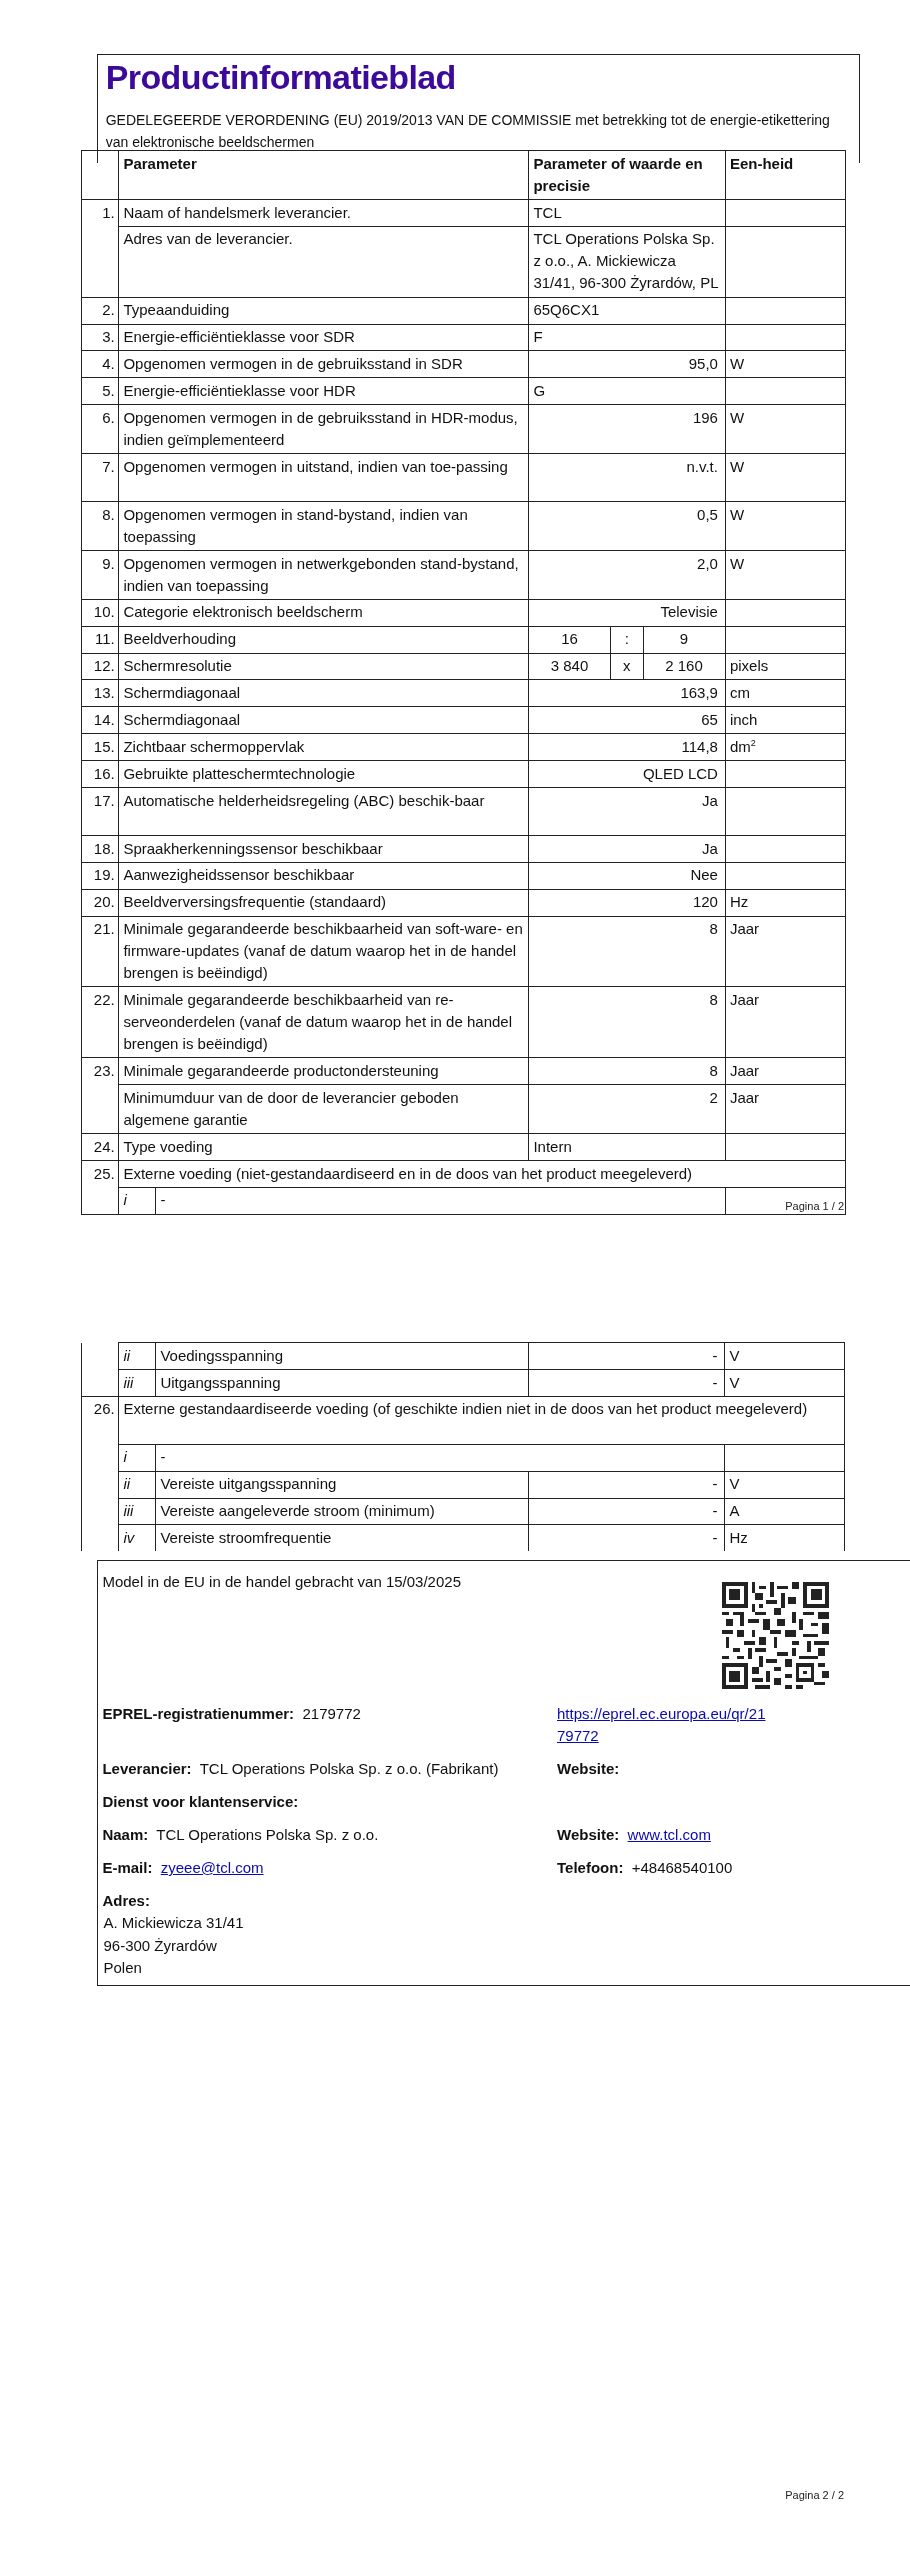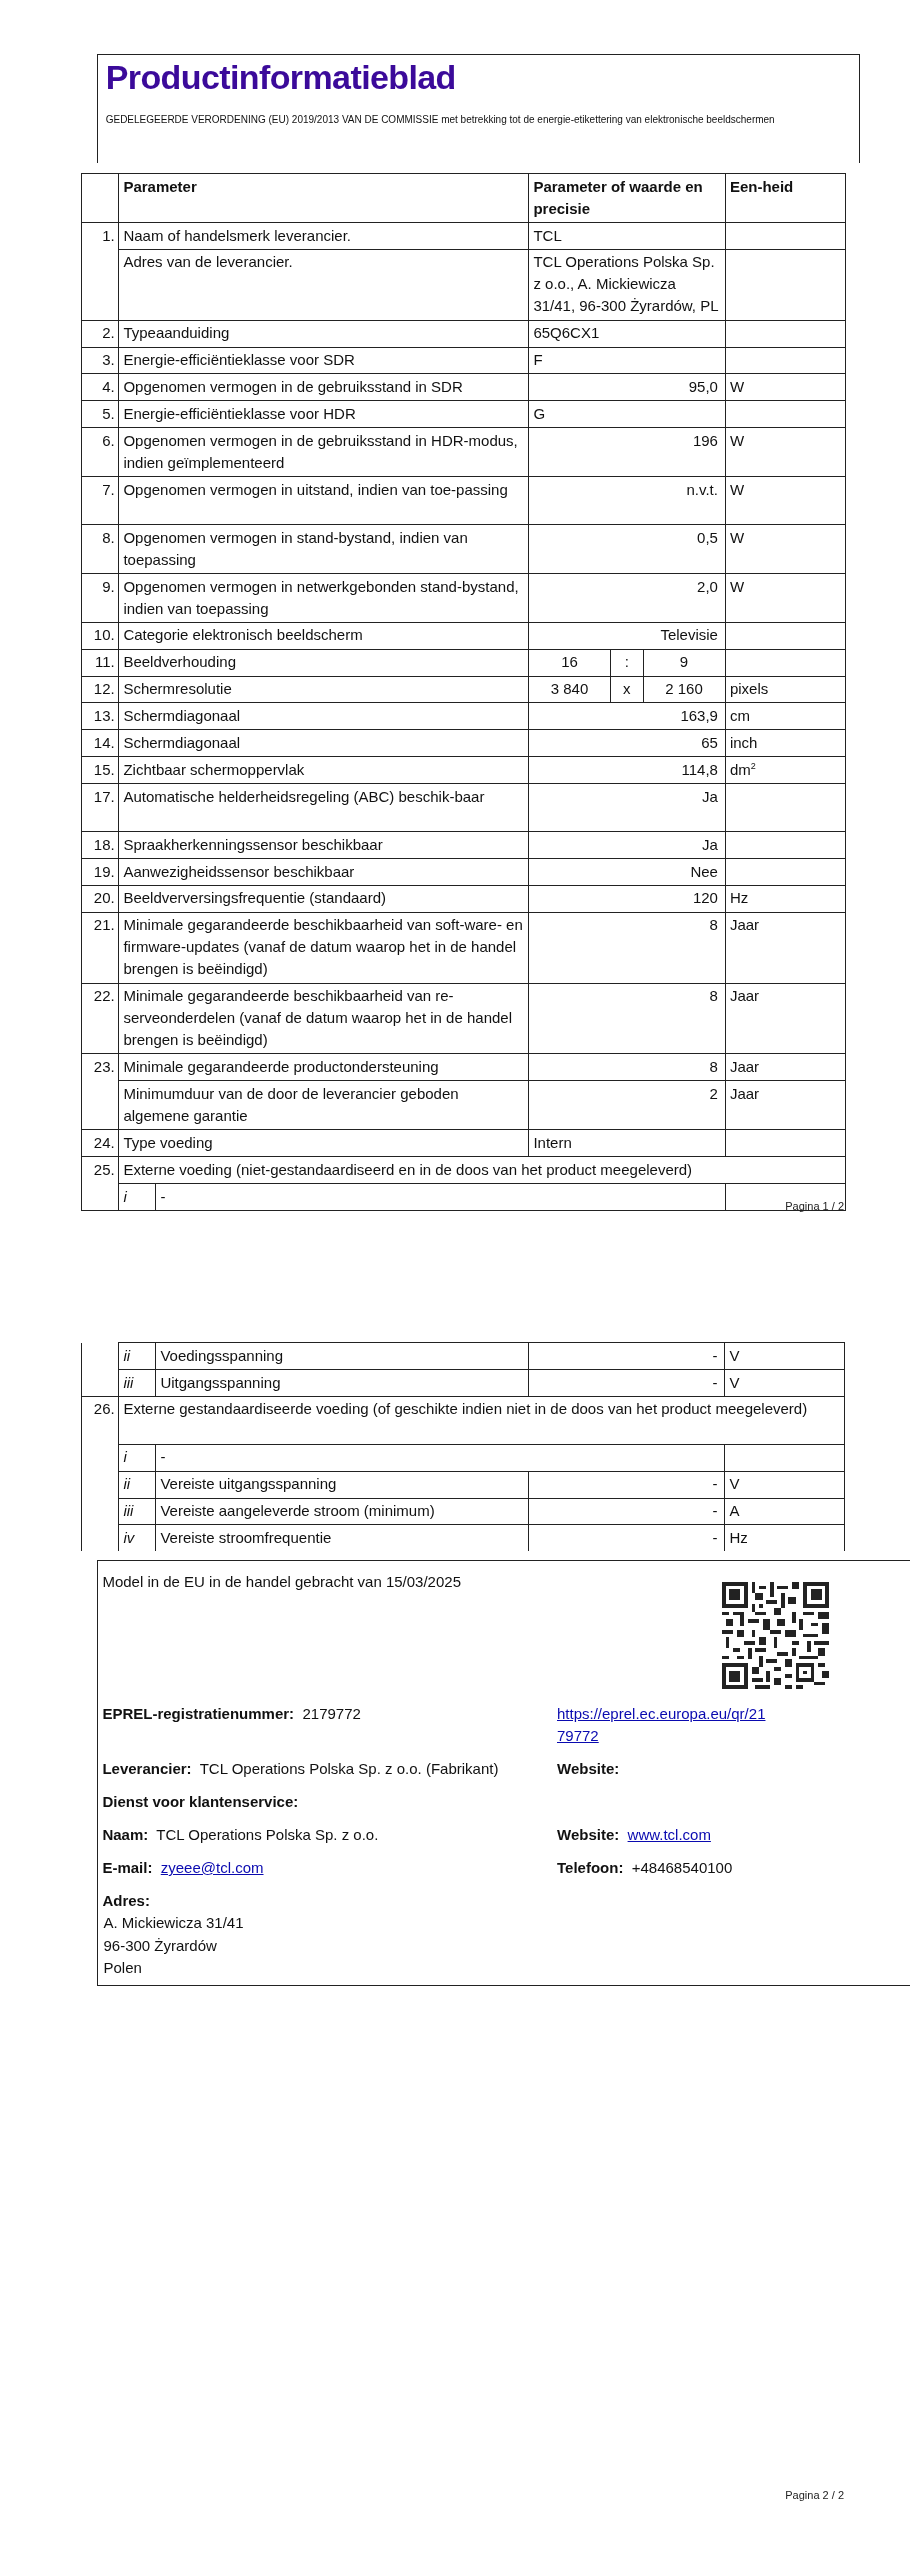--- a/index.html
+++ b/index.html
@@ -13,21 +13,21 @@
     left: 81px; top: 54px; width: 763px; height: 109px;
     border: 1.1px solid #222; border-bottom: none; box-sizing: border-box;
   }
   .title {
     position: absolute; left: 7.7px; top: 3.3px;
     font-size: 34px; font-weight: bold; color: #3b0a9a; letter-spacing: -0.6px;
     font-family: "Liberation Sans", sans-serif;
   }
   .subtitle {
     position: absolute; left: 7.7px; top: 54px; width: 738px;
-    font-size: 10px; line-height: 22px; color: #111;
+    font-size: 14px; line-height: 22px; color: #111;
   }
   
   table.pif {
     position: absolute; left: 81px; width: 764px;
     border-collapse: collapse; table-layout: fixed;
     font-size: 15px; line-height: 22px;
   }
   table.pif td {
     border: 1.1px solid #222; padding: 1.7px 4.4px 2.2px 4.4px; vertical-align: top;
     overflow: hidden; box-sizing: border-box;
@@ -53,21 +53,21 @@
   .qr { position: absolute; left: 624px; top: 21px; width: 107px; height: 107px; }
 </style>
 </head>
 <body>
 
 <div class="abs hdr-box">
   <div class="title">Productinformatieblad</div>
   <div class="subtitle">GEDELEGEERDE VERORDENING (EU) 2019/2013 VAN DE COMMISSIE met betrekking tot de energie-etikettering van elektronische beeldschermen</div>
 </div>
 
-<table class="pif" style="top:173px;">
+<table class="pif" style="top:150px;">
   <colgroup>
     <col style="width:37px">
       <col style="width:37px">
       <col style="width:373px">
     <col style="width:82px">
       <col style="width:32.5px">
       <col style="width:82px">
     <col style="width:120px">
   </colgroup>
   <tbody>
@@ -170,20 +170,26 @@
     <td class="num">14.</td>
     <td colspan="2">Schermdiagonaal</td>
     <td colspan="3" class="r">65</td>
     <td>inch</td>
   </tr>
   <tr style="height:26px">
     <td class="num">15.</td>
     <td colspan="2">Zichtbaar schermoppervlak</td>
     <td colspan="3" class="r">114,8</td>
     <td><span>dm</span><sup>2</sup></td>
+  </tr>
+  <tr style="height:26px">
+    <td class="num">16.</td>
+    <td colspan="2">Gebruikte platteschermtechnologie</td>
+    <td colspan="3" class="r">QLED LCD</td>
+    <td></td>
   </tr>
   <tr style="height:48px">
     <td class="num">17.</td>
     <td colspan="2">Automatische helderheidsregeling (ABC) beschik-baar</td>
     <td colspan="3" class="r">Ja</td>
     <td></td>
   </tr>
   <tr style="height:26px">
     <td class="num">18.</td>
     <td colspan="2">Spraakherkenningssensor beschikbaar</td>

